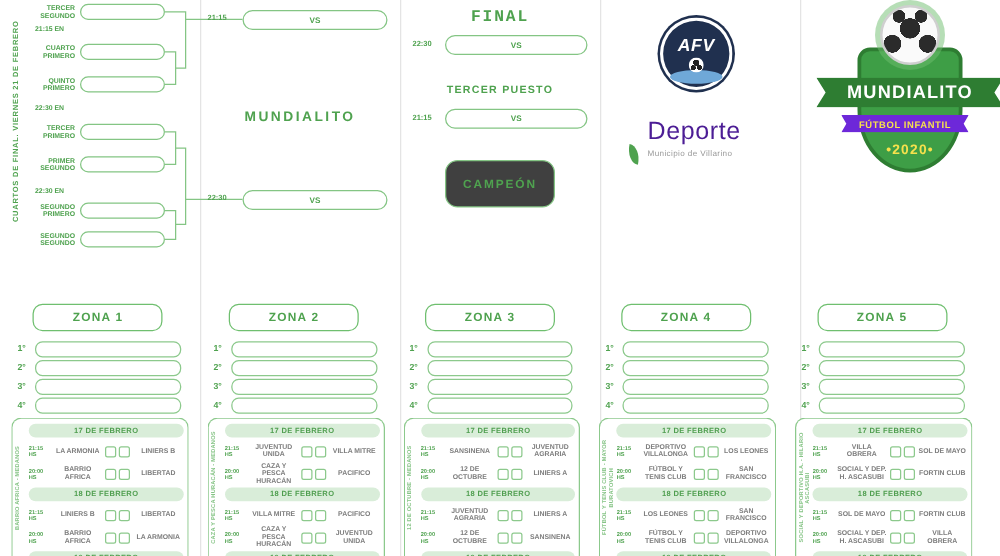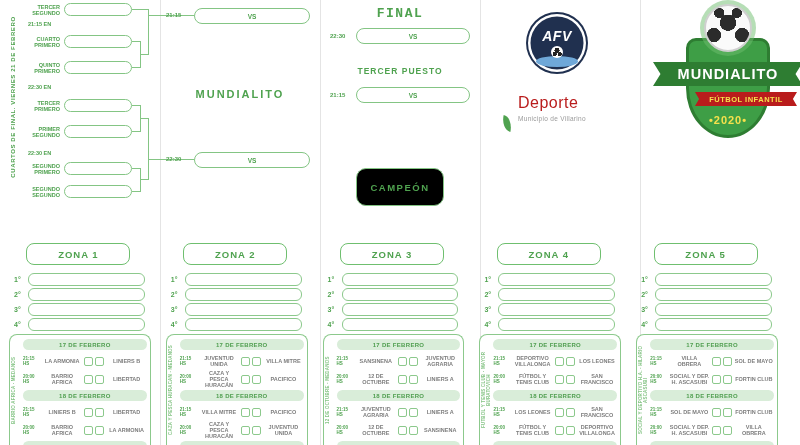--- a/index.html
+++ b/index.html
@@ -31,58 +31,58 @@
   .sf-title{position:absolute;top:88px;left:0;width:100%;text-align:center;font-size:11px;
       font-weight:bold;letter-spacing:2px;color:#4FA24F;}
   .fin-title{position:absolute;top:6px;left:0;width:100%;text-align:center;font-size:13px;
       font-weight:bold;letter-spacing:1.5px;color:#4FA24F;font-family:Liberation Mono, monospace;}
   .fin-box{position:absolute;left:36px;right:10px;height:16px;border:1px solid #84C584;
       border-radius:8px;display:flex;align-items:center;justify-content:center;
       font-size:6.5px;font-weight:bold;color:#4FA24F;box-sizing:border-box;background:#fff;}
   .fin-time{position:absolute;left:10px;font-size:6px;font-weight:bold;color:#4FA24F;}
   .third-title{position:absolute;top:66px;left:0;width:100%;text-align:center;font-size:8.5px;
       font-weight:bold;letter-spacing:1px;color:#4FA24F;}
-  .champion{position:absolute;left:36px;right:36px;top:128px;height:36px;background:#000000;
+  .champion{position:absolute;left:36px;right:36px;top:128px;height:36px;background:#404040;
       border:1px solid #84C584;border-radius:10px;display:flex;align-items:center;
-      justify-content:center;font-size:9.5px;font-weight:bold;letter-spacing:1.5px;color:#4FA24F;margin-top:40px;}
+      justify-content:center;font-size:9.5px;font-weight:bold;letter-spacing:1.5px;color:#4FA24F;}
   
   .afv-badge{position:absolute;left:52px;top:14px;width:58px;height:58px;border-radius:50%;
       background:#20304F;box-shadow:inset 0 0 0 2.5px #ffffff,0 0 0 2px #20304F;
       display:flex;flex-direction:column;align-items:center;justify-content:center;
       overflow:hidden;}
   .afv-swoosh{position:absolute;bottom:5px;left:8px;width:42px;height:11px;border-radius:50%;
       background:#6FA8D8;}
   .afv-text{position:relative;color:#fff;font-weight:bold;font-style:italic;font-size:14px;
       letter-spacing:.5px;}
   .afv-ball{position:relative;width:12px;height:12px;border-radius:50%;margin-top:2px;
       background:radial-gradient(circle at 50% 35%,#222 0 2.5px,transparent 2.6px),
                  radial-gradient(circle at 30% 68%,#222 0 2px,transparent 2.1px),
                  radial-gradient(circle at 72% 68%,#222 0 2px,transparent 2.1px),#fff;}
   .deporte{position:absolute;left:26px;top:94px;display:flex;gap:6px;}
   .leaf{width:10px;height:15px;background:#4FA24F;border-radius:0 100% 0 100%;margin-top:22px;
       transform:rotate(12deg);}
-  .deporte-name{font-size:16px;color:#b91c1c;letter-spacing:.5px;}
+  .deporte-name{font-size:20px;color:#4c1d95;letter-spacing:.5px;}
   .deporte-sub{font-size:6.5px;color:#9a9a9a;margin-top:3px;letter-spacing:.3px;}
   
   .crest{position:relative;width:150px;height:172px;margin:4px auto 0;}
   .crest-shield{position:absolute;left:33px;top:34px;width:84px;height:100px;background:#3E9E46;
       border:3px solid #2E7D32;border-radius:10px 10px 50% 50%;box-sizing:border-box;}
   .crest-ball{position:absolute;left:51px;top:0;width:48px;height:48px;border-radius:50%;
       border:2px solid #cfcfcf;box-sizing:border-box;
       box-shadow:0 0 0 4px rgba(110,190,110,.5);
       background:radial-gradient(circle at 50% 38%,#2b2b2b 0 8px,transparent 8.2px),
                  radial-gradient(circle at 18% 66%,#2b2b2b 0 7px,transparent 7.2px),
                  radial-gradient(circle at 82% 66%,#2b2b2b 0 7px,transparent 7.2px),
                  radial-gradient(circle at 30% 16%,#2b2b2b 0 5px,transparent 5.2px),
                  radial-gradient(circle at 70% 16%,#2b2b2b 0 5px,transparent 5.2px),#fafafa;}
   .crest-banner{position:absolute;left:0;top:58px;width:150px;height:24px;background:#2E7D32;
       color:#fff;font-size:14.5px;font-weight:bold;letter-spacing:1px;display:flex;
       align-items:center;justify-content:center;
       clip-path:polygon(0 0,100% 0,95% 50%,100% 100%,0 100%,5% 50%);}
-  .crest-sub{position:absolute;left:42px;top:88px;width:102px;height:14px;background:#b91c1c;
+  .crest-sub{position:absolute;left:20px;top:88px;width:102px;height:14px;background:#6d28d9;
       color:#F6E14C;font-size:7.5px;font-weight:bold;letter-spacing:.5px;display:flex;
       align-items:center;justify-content:center;
       clip-path:polygon(0 0,100% 0,96% 50%,100% 100%,0 100%,4% 50%);}
   .crest-year{position:absolute;left:0;top:110px;width:150px;text-align:center;color:#F6E14C;
       font-size:11px;font-weight:bold;letter-spacing:1px;}
   
   #zones{position:absolute;left:0;top:236px;width:784px;height:209px;display:flex;}
   .zone{width:160px;position:relative;box-sizing:border-box;}
   .zone-title{margin:7px auto 0;width:104px;height:22px;border:1.5px solid #6FBF6F;
       border-radius:8px;color:#4FA24F;font-weight:bold;font-size:9.5px;letter-spacing:1px;

